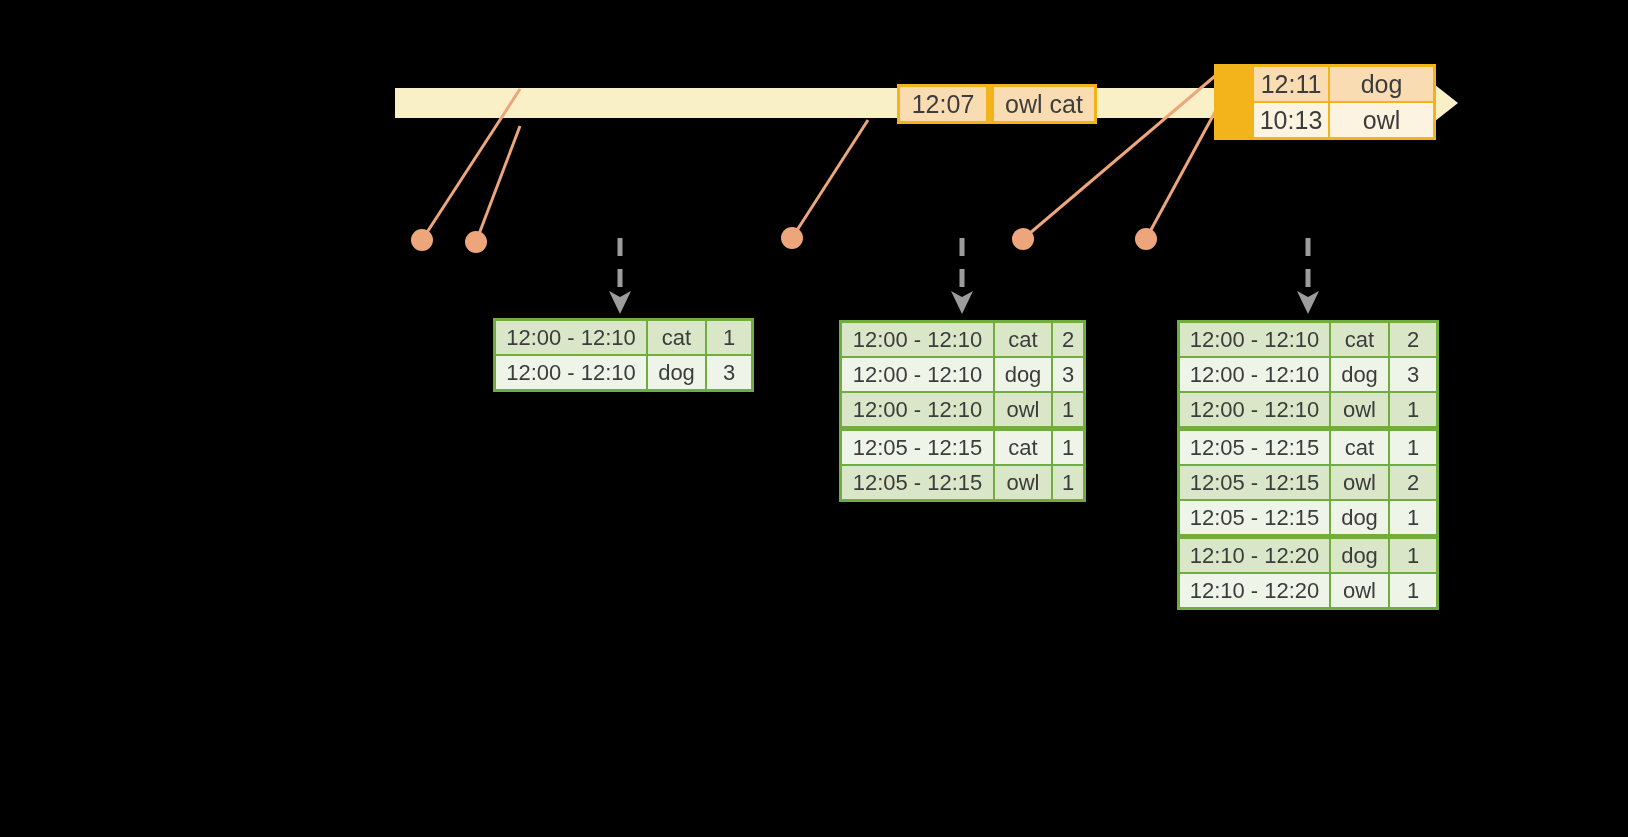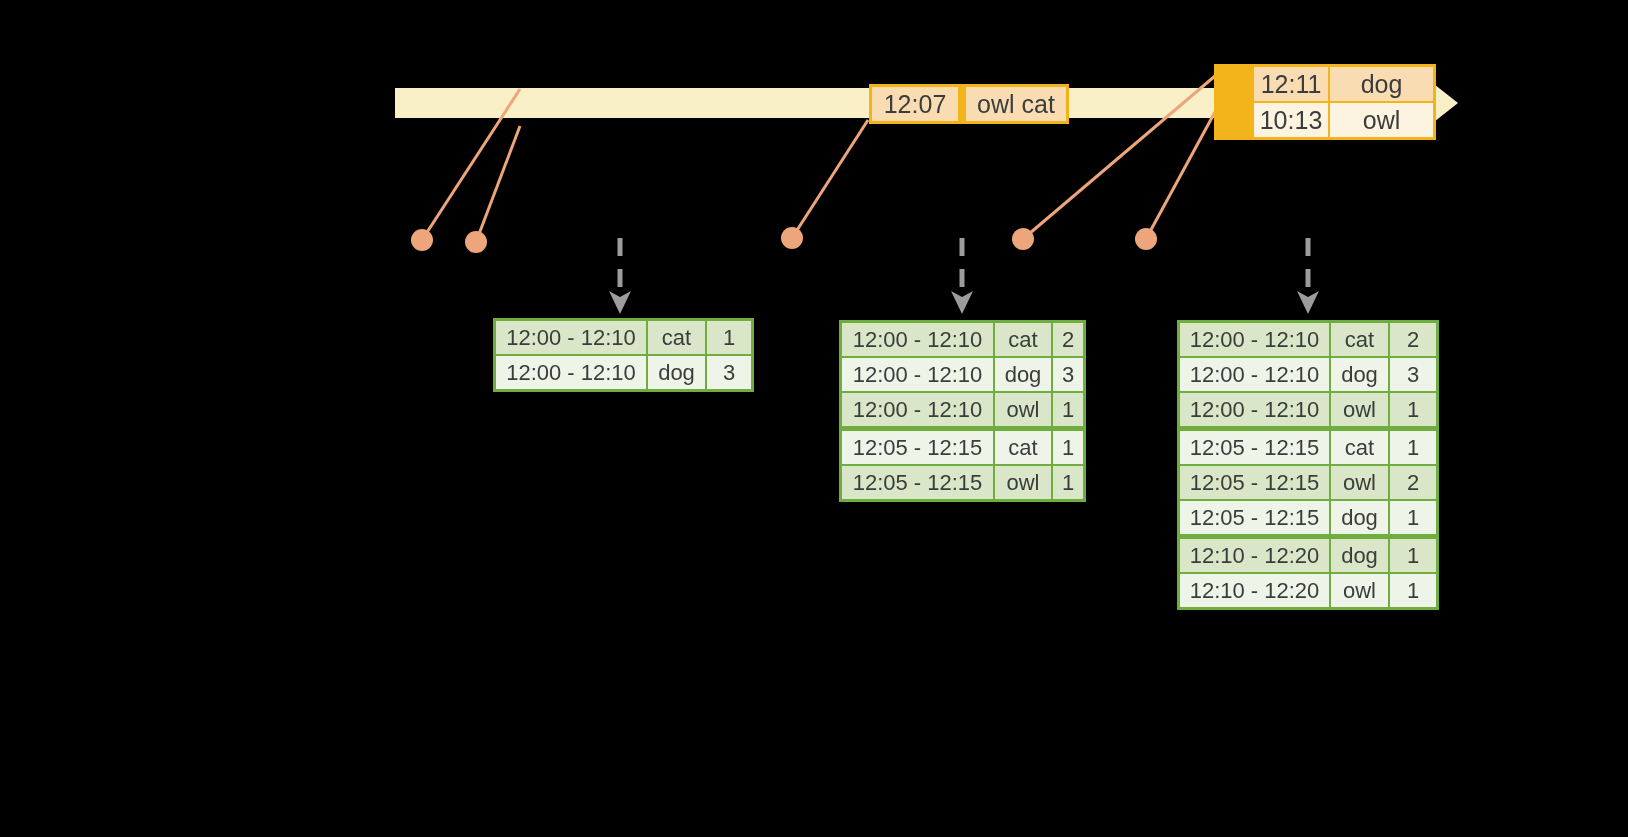--- a/index.html
+++ b/index.html
@@ -82,21 +82,21 @@
       <line x1="962" y1="238" x2="962" y2="294" stroke="var(--gray)" stroke-width="5" stroke-dasharray="18 13"></line>
       <polygon points="951,291 962,297 973,291 962,314" fill="var(--gray)"></polygon>
     </g>
     <g>
       <line x1="1308" y1="238" x2="1308" y2="294" stroke="var(--gray)" stroke-width="5" stroke-dasharray="18 13"></line>
       <polygon points="1297,291 1308,297 1319,291 1308,314" fill="var(--gray)"></polygon>
     </g>
   </svg>
 
 
-  <div class="dtable event" style="left:869px;top:84px;grid-template-columns:86px 100px;gap:8px;">
+  <div class="dtable event" style="left:897px;top:84px;grid-template-columns:86px 100px;gap:8px;">
       <div class="cell base">12:07</div>
       <div class="cell base">owl cat</div>
     </div>
 
   <div class="dtable event" style="left:1214px;top:64px;grid-template-columns:74px 103px;padding-left:40px;">
       <div class="cell base">12:11</div>
       <div class="cell base">dog</div>
       <div class="cell alt">10:13</div>
       <div class="cell alt">owl</div>
     </div>

